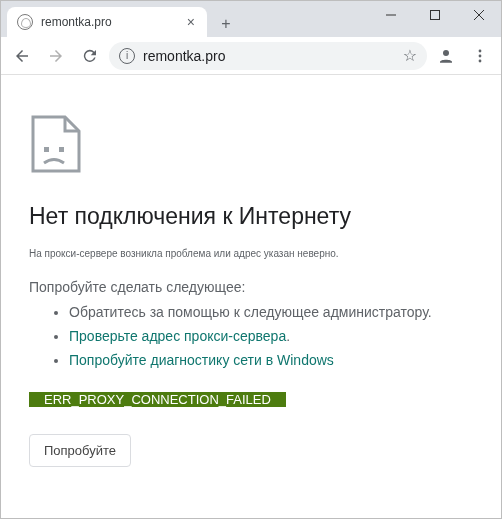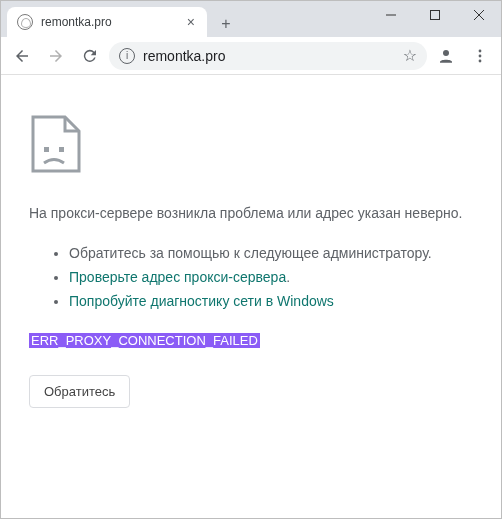--- a/index.html
+++ b/index.html
@@ -151,21 +151,21 @@
     margin-bottom: 28px;
   }
   .err-icon svg { display: block; }
   h1 {
     font-size: 23px;
     font-weight: 400;
     color: #202124;
     margin-bottom: 16px;
   }
   .subtext {
-    font-size: 14px;
+    font-size: 10px;
     color: #5f6368;
     margin-bottom: 18px;
     line-height: 1.5;
   }
   .tryhead {
     font-size: 14px;
     color: #5f6368;
     margin-bottom: 6px;
   }
   ul.suggestions {
@@ -176,24 +176,24 @@
     font-size: 14px;
     color: #5f6368;
     line-height: 1.7;
   }
   ul.suggestions li a {
     color: #0f766e;
     text-decoration: none;
   }
   .errcode {
     font-size: 13px;
-    background: #8b5cf6;
+    background: #4d7c0f;
     color: #fff;
     display: inline-block;
-    padding: 0 2px;
+    padding: 0 15px;
   }
   .details-btn {
     margin-top: 26px;
     border: 1px solid #dadce0;
     background: #fff;
     color: #444;
     font-size: 13px;
     padding: 8px 14px;
     border-radius: 4px;
     cursor: pointer;
@@ -271,34 +271,36 @@
   <div class="err-icon">
     <svg width="54" height="60" viewBox="0 0 54 60">
       <path d="M4 2 H36 L50 16 V56 H4 Z" fill="none" stroke="#9aa0a6" stroke-width="3" stroke-linejoin="miter"></path>
       <path d="M36 2 V16 H50" fill="none" stroke="#9aa0a6" stroke-width="3"></path>
       <rect x="15" y="32" width="5" height="5" fill="#9aa0a6"></rect>
       <rect x="30" y="32" width="5" height="5" fill="#9aa0a6"></rect>
       <path d="M15 48 Q25 41 35 48" fill="none" stroke="#9aa0a6" stroke-width="3"></path>
     </svg>
   </div>
 
+  <h1>Нет подключения к Интернету</h1>
 
   <p class="subtext">На прокси-сервере возникла проблема или адрес указан неверно.</p>
 
+  <p class="tryhead">Попробуйте сделать следующее:</p>
 
   <ul class="suggestions">
     <li>
       <span>Обратитесь за помощью к следующее администратору.</span>
     </li>
     <li>
       <a href="#">Проверьте адрес прокси-сервера</a><span>.</span>
     </li>
     <li>
       <a href="#">Попробуйте диагностику сети в Windows</a>
     </li>
   </ul>
 
   <span class="errcode">ERR_PROXY_CONNECTION_FAILED</span>
 
   <div>
-    <button class="details-btn">Обратитесь</button>
+    <button class="details-btn">Попробуйте</button>
   </div>
 </div>
 
 </body></html>

